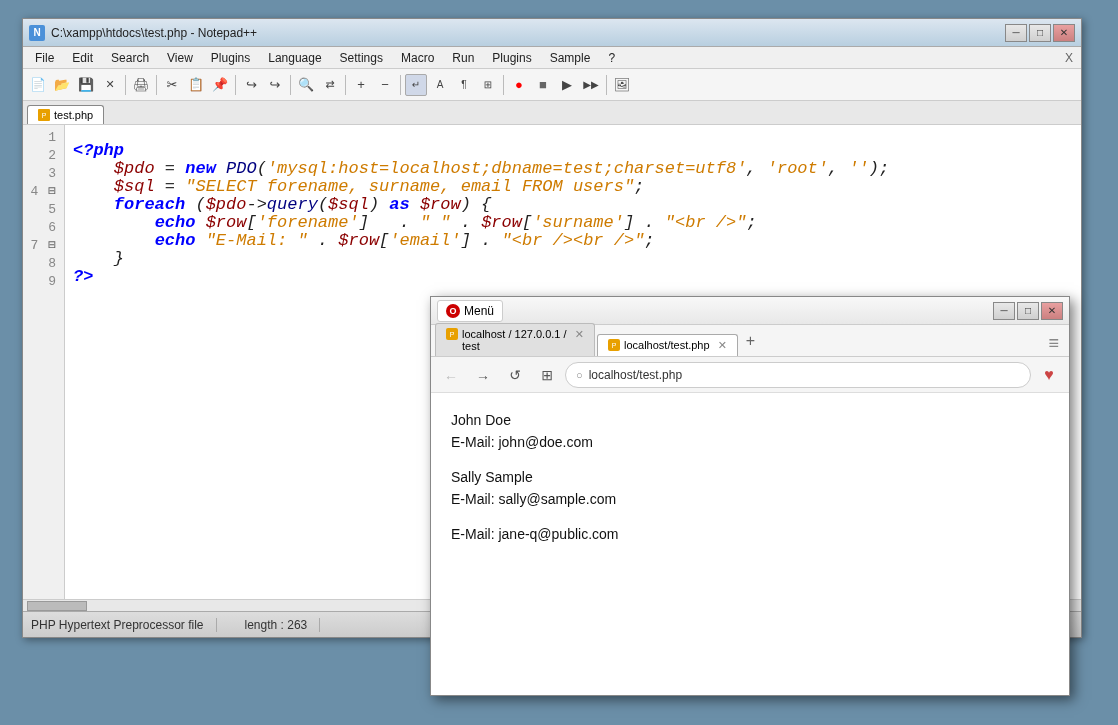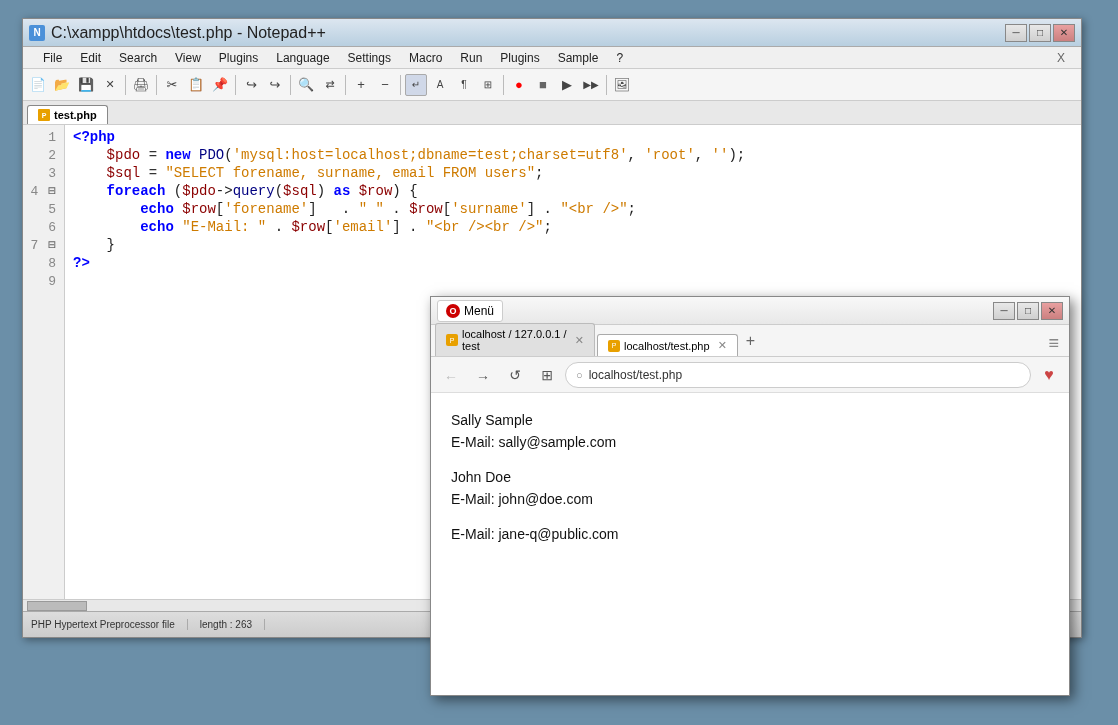--- a/index.html
+++ b/index.html
@@ -48,21 +48,21 @@
       border-radius: 2px;
       display: flex;
       align-items: center;
       justify-content: center;
       font-size: 10px;
       color: white;
       font-weight: bold;
     }
 
     .npp-title {
-      font-size: 16px;
+      font-size: 12px;
       color: #222;
     }
 
     .npp-titlebar-controls {
       display: flex;
       gap: 2px;
     }
 
     .win-btn {
       width: 22px;
@@ -76,21 +76,21 @@
       cursor: pointer;
       color: #333;
     }
 
     
     .npp-menubar {
       background: #f0f0f0;
       height: 22px;
       display: flex;
       align-items: center;
-      padding: 0 12px;
+      padding: 0 4px;
       border-bottom: 1px solid #ccc;
       gap: 2px;
     }
 
     .menu-item {
       padding: 2px 8px;
       font-size: 12px;
       color: #222;
       cursor: pointer;
     }
@@ -154,21 +154,21 @@
       cursor: pointer;
       display: flex;
       align-items: center;
       gap: 4px;
       border-radius: 3px 3px 0 0;
     }
 
     .npp-tab.active {
       background: white;
       border-color: #888;
-      font-weight: bold;
+      font-weight: normal;
     }
 
     .tab-icon {
       width: 12px;
       height: 12px;
       background: #e8a000;
       border-radius: 1px;
       font-size: 7px;
       color: white;
       display: flex;
@@ -204,27 +204,28 @@
     }
 
     .fold-indicator {
       display: inline-block;
       width: 10px;
       color: #666;
     }
 
     .code-content {
       flex: 1;
-      padding: 3px 8px;
+      padding: 17px 8px;
       font-family: 'Courier New', monospace;
-      font-size: 14px;
+      font-size: 17px;
       line-height: 18px;
       overflow: auto;
       color: #222;
       white-space: pre;
+      font-style: italic;
     }
 
     
     .kw { color: #0000ff; font-weight: bold; }
     .str { color: #ce7b00; }
     .var { color: #8b0000; }
     .php-tag { color: #0000ff; font-weight: bold; }
     .fn { color: #000080; }
     .op { color: #333; }
 
@@ -237,25 +238,25 @@
       height: 26px;
       background: linear-gradient(to bottom, #ddd, #ccc);
       border-top: 1px solid #aaa;
       display: flex;
       align-items: center;
       padding: 0 8px;
       gap: 0;
     }
 
     .status-item {
-      font-size: 10px;
+      font-size: 12px;
       color: #333;
       padding: 0 12px 0 0;
       border-right: 1px solid #aaa;
-      margin-right: 12px;
+      margin-right: 28px;
     }
 
     .status-item:last-child {
       border-right: none;
       margin-left: auto;
     }
 
     
     .code-hscroll {
       position: absolute;
@@ -335,21 +336,20 @@
     }
 
     .opera-tab {
       background: #e0e0e0;
       border: 1px solid #bbb;
       border-bottom: none;
       padding: 4px 10px;
       font-size: 11px;
       cursor: pointer;
       display: flex;
-      align-items: center;
       gap: 4px;
       border-radius: 3px 3px 0 0;
       max-width: 160px;
       overflow: hidden;
     }
 
     .opera-tab.active {
       background: white;
       border-color: #aaa;
     }
@@ -654,27 +654,27 @@
     <button class="opera-nav-btn">⊞</button>
     <div class="opera-addressbar">
       <span style="color:#888; margin-right:6px; font-size:11px;">○</span>
       <span>localhost/test.php</span>
     </div>
     <button class="opera-fav-btn">♥</button>
   </div>
 
   <div class="opera-content">
     <div class="person-block">
+      <span class="person-name">John Doe</span>
+      <span class="person-email">E-Mail: john@doe.com</span>
+    </div>
+    <div class="person-block">
       <span class="person-name">Sally Sample</span>
       <span class="person-email">E-Mail: sally@sample.com</span>
     </div>
     <div class="person-block">
-      <span class="person-name">John Doe</span>
-      <span class="person-email">E-Mail: john@doe.com</span>
+      <span class="person-email">E-Mail: jane-q@public.com</span>
     </div>
     <div class="person-block">
-      <span class="person-email">E-Mail: jane-q@public.com</span>
-    </div>
-    <div class="person-block">
     </div>
   </div>
 
 </div>
 
 </body></html>

